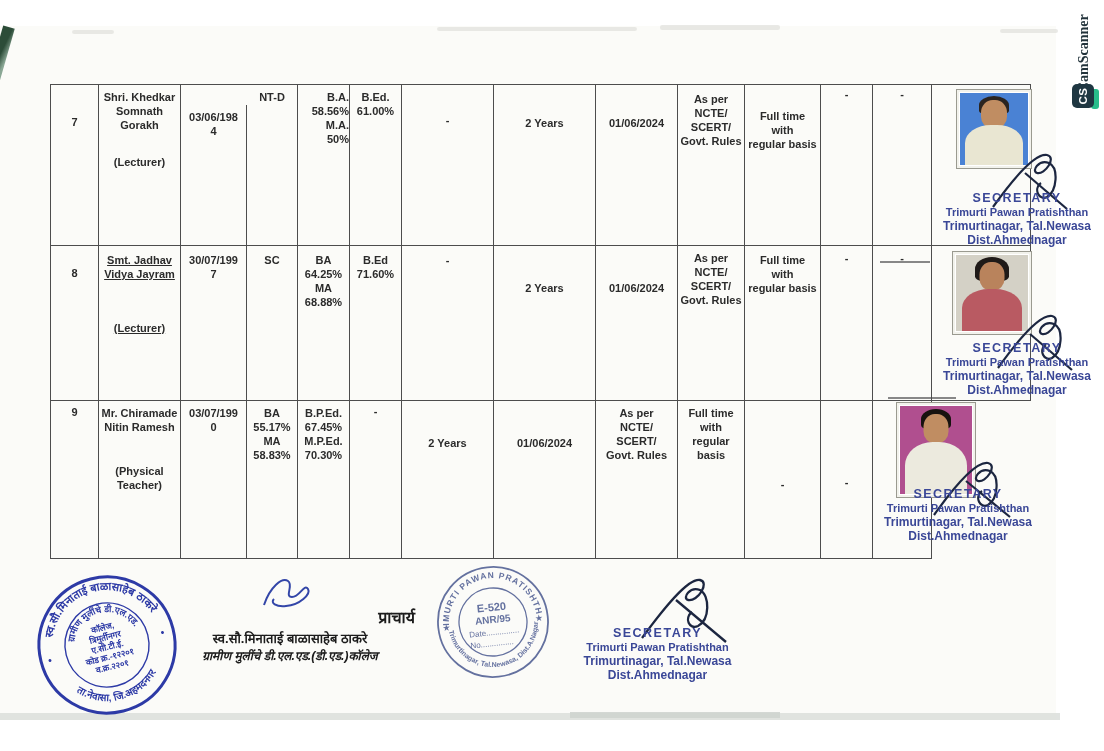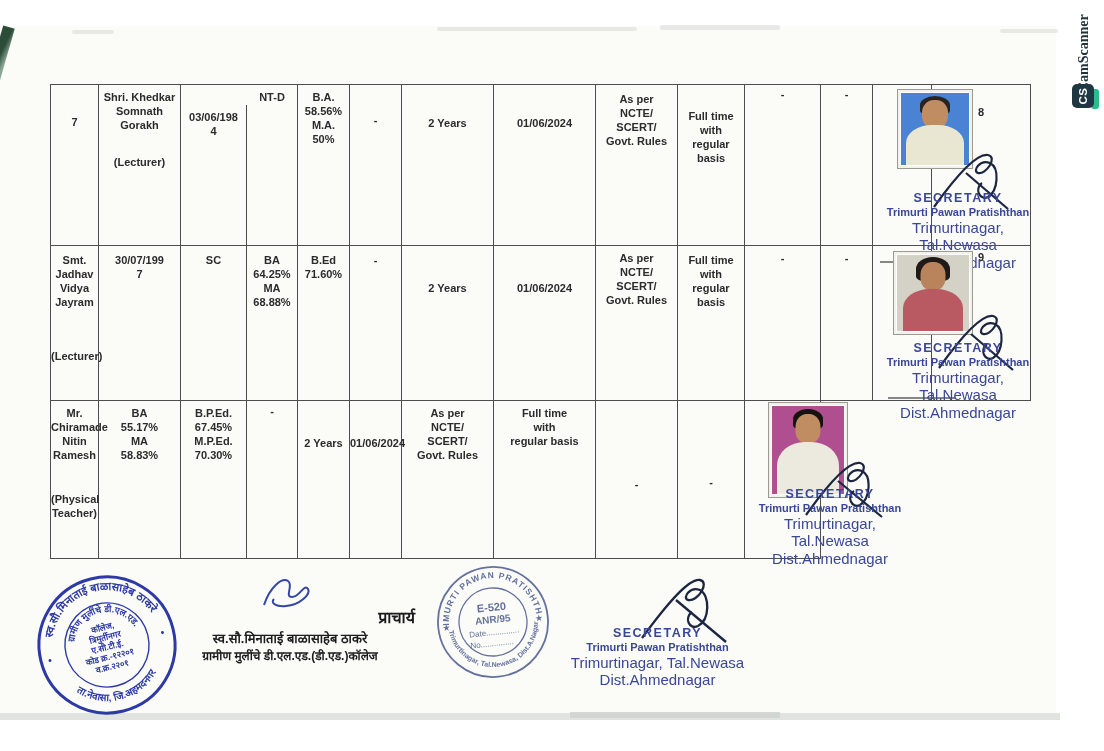--- a/index.html
+++ b/index.html
@@ -28,28 +28,28 @@
   .photo{position:absolute;background:#fff;border:1px solid #9a9a90;box-shadow:0 0 0 2px #f2f2ec inset;padding:3px;}
   .photo-inner{position:relative;width:100%;height:100%;overflow:hidden;}
   .head{position:absolute;left:50%;transform:translateX(-50%);border-radius:45% 45% 40% 40%;}
   .hair{position:absolute;left:50%;transform:translateX(-50%);border-radius:50% 50% 20% 20%;}
   .torso{position:absolute;left:50%;transform:translateX(-50%);border-radius:45% 45% 0 0;}
 
   
   .sig-block{position:absolute;text-align:center;color:#3a4797;line-height:1.18;width:170px;}
   .sig-title{font-size:12.5px;font-weight:bold;letter-spacing:1.5px;}
   .sig-org{font-size:11px;font-weight:bold;}
-  .sig-addr{font-size:15px;font-weight:normal;}
+  .sig-addr{font-size:12px;font-weight:bold;}
   .squiggle{position:absolute;pointer-events:none;}
 
   
   .principal{position:absolute;left:165px;top:606px;width:250px;text-align:center;color:#1c1c1c;}
   .principal-title{font-size:16px;font-weight:bold;text-align:right;}
   .principal-l1{font-size:13px;font-weight:bold;margin-top:1px;}
-  .principal-l2{font-size:12px;font-weight:bold;}
+  .principal-l2{font-size:12px;font-weight:bold;font-style:italic;}
   .principal-l3{font-size:12px;font-weight:bold;}
 
   
   .cam-text{position:absolute;left:1076px;top:92px;transform:rotate(-90deg);transform-origin:0 0;
             font-family:"Liberation Serif",serif;font-size:14px;font-weight:bold;color:#22333b;white-space:nowrap;}
   .cs-badge{position:absolute;left:1072px;top:84px;width:22px;height:24px;background:#1f3742;border-radius:5px;
             display:flex;align-items:center;justify-content:center;z-index:2;}
   .cs-badge span{color:#fff;font-size:11.5px;font-weight:bold;transform:rotate(-90deg);letter-spacing:.5px;}
   .cs-tab{position:absolute;left:1091px;top:89px;width:8px;height:20px;background:#28bd8b;border-radius:3px;z-index:1;}
 
@@ -73,21 +73,22 @@
 
   <div class="tbl">
 
     <div class="cell" style="padding-top:30px;"><span>7</span></div>
     <div class="cell" style="padding-top:5px;">
       <span>Shri. Khedkar<br>Somnath<br>Gorakh</span>
       <span class="designation" style="margin-top:23px;">(Lecturer)</span>
     </div>
     <div class="cell" style="padding-top:5px;margin-top:20px;"><span>03/06/198<br>4</span></div>
     <div class="cell" style="padding-top:5px;"><span>NT-D</span></div>
-    <div class="cell" style="padding-top:5px;"><span>B.A.<br>58.56%<br>M.A.<br>50%</span></div>
+    <div class="cell" style="padding-top:5px;text-align:right;"><span>B.A.<br>58.56%<br>M.A.<br>50%</span></div>
+    <div class="cell" style="padding-top:5px;"><span>B.Ed.<br>61.00%</span></div>
     <div class="cell" style="padding-top:28px;"><span>-</span></div>
     <div class="cell" style="padding-top:31px;"><span>2 Years</span></div>
     <div class="cell" style="padding-top:31px;"><span>01/06/2024</span></div>
     <div class="cell" style="padding-top:7px;"><span>As per<br>NCTE/<br>SCERT/<br>Govt. Rules</span></div>
     <div class="cell" style="padding-top:24px;"><span>Full time<br>with<br>regular basis</span></div>
     <div class="cell" style="padding-top:2px;"><span>-</span></div>
     <div class="cell" style="padding-top:2px;"><span>-</span></div>
     <div class="cell">
       <div class="photo" style="left:24px;top:4px;width:68px;height:72px;">
         <div class="photo-inner" style="background:#4a82d4;">
@@ -102,21 +103,21 @@
       </svg>
       <div class="sig-block" style="left:0px;top:106px;">
         <div class="sig-title">SECRETARY</div>
         <div class="sig-org">Trimurti Pawan Pratishthan</div>
         <div class="sig-addr">Trimurtinagar, Tal.Newasa</div>
         <div class="sig-addr">Dist.Ahmednagar</div>
       </div>
     </div>
 
     <div class="cell" style="padding-top:20px;"><span>8</span></div>
-    <div class="cell" style="padding-top:7px;">
+    <div class="cell" style="padding-top:7px;text-decoration:underline;">
       <span>Smt. Jadhav<br>Vidya Jayram</span>
       <span class="designation" style="margin-top:40px;">(Lecturer)</span>
     </div>
     <div class="cell" style="padding-top:7px;"><span>30/07/199<br>7</span></div>
     <div class="cell" style="padding-top:7px;"><span>SC</span></div>
     <div class="cell" style="padding-top:7px;"><span>BA<br>64.25%<br>MA<br>68.88%</span></div>
     <div class="cell" style="padding-top:7px;"><span>B.Ed<br>71.60%</span></div>
     <div class="cell" style="padding-top:7px;"><span>-</span></div>
     <div class="cell" style="padding-top:35px;"><span>2 Years</span></div>
     <div class="cell" style="padding-top:35px;"><span>01/06/2024</span></div>
@@ -142,20 +143,21 @@
         <div class="sig-addr">Trimurtinagar, Tal.Newasa</div>
         <div class="sig-addr">Dist.Ahmednagar</div>
       </div>
     </div>
 
     <div class="cell" style="padding-top:4px;"><span>9</span></div>
     <div class="cell" style="padding-top:5px;">
       <span>Mr. Chiramade<br>Nitin Ramesh</span>
       <span class="designation" style="margin-top:30px;">(Physical<br>Teacher)</span>
     </div>
+    <div class="cell" style="padding-top:5px;"><span>03/07/199<br>0</span></div>
     <div class="cell" style="padding-top:5px;"><span>BA<br>55.17%<br>MA<br>58.83%</span></div>
     <div class="cell" style="padding-top:5px;"><span>B.P.Ed.<br>67.45%<br>M.P.Ed.<br>70.30%</span></div>
     <div class="cell" style="padding-top:3px;"><span>-</span></div>
     <div class="cell" style="padding-top:35px;"><span>2 Years</span></div>
     <div class="cell" style="padding-top:35px;"><span>01/06/2024</span></div>
     <div class="cell" style="padding-top:5px;"><span>As per<br>NCTE/<br>SCERT/<br>Govt. Rules</span></div>
     <div class="cell" style="padding-top:5px;"><span>Full time<br>with<br>regular basis</span></div>
     <div class="cell" style="padding-top:76px;"><span>-</span></div>
     <div class="cell" style="padding-top:74px;"><span>-</span></div>
     <div class="cell">

